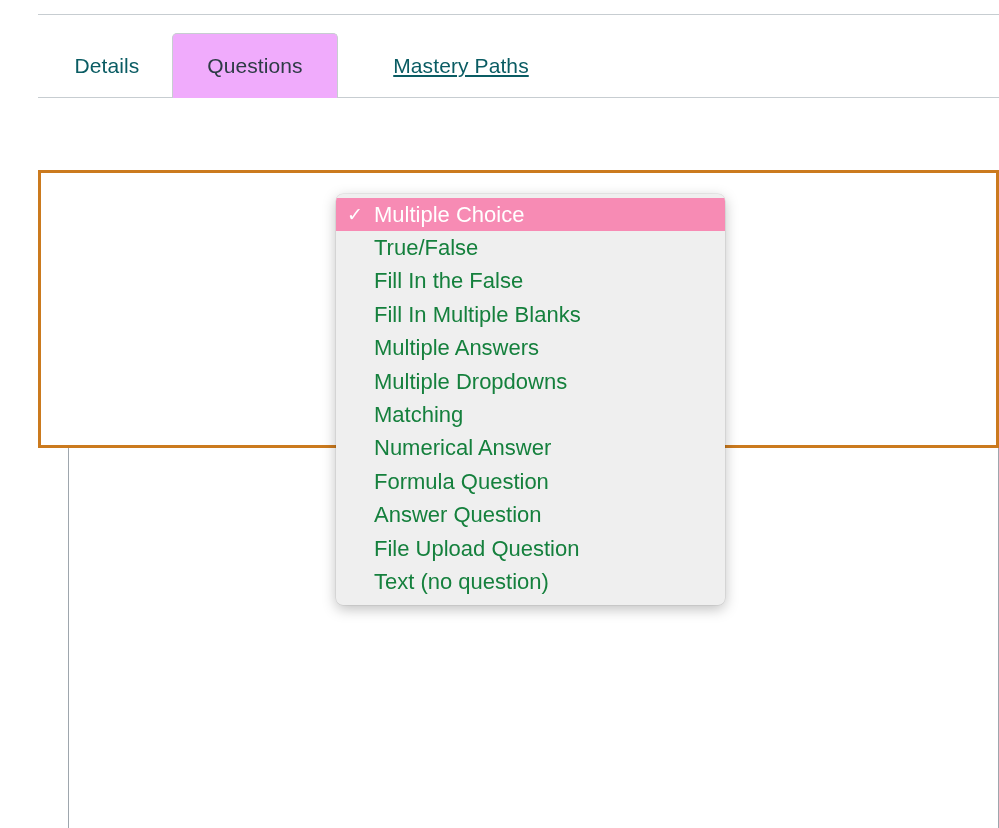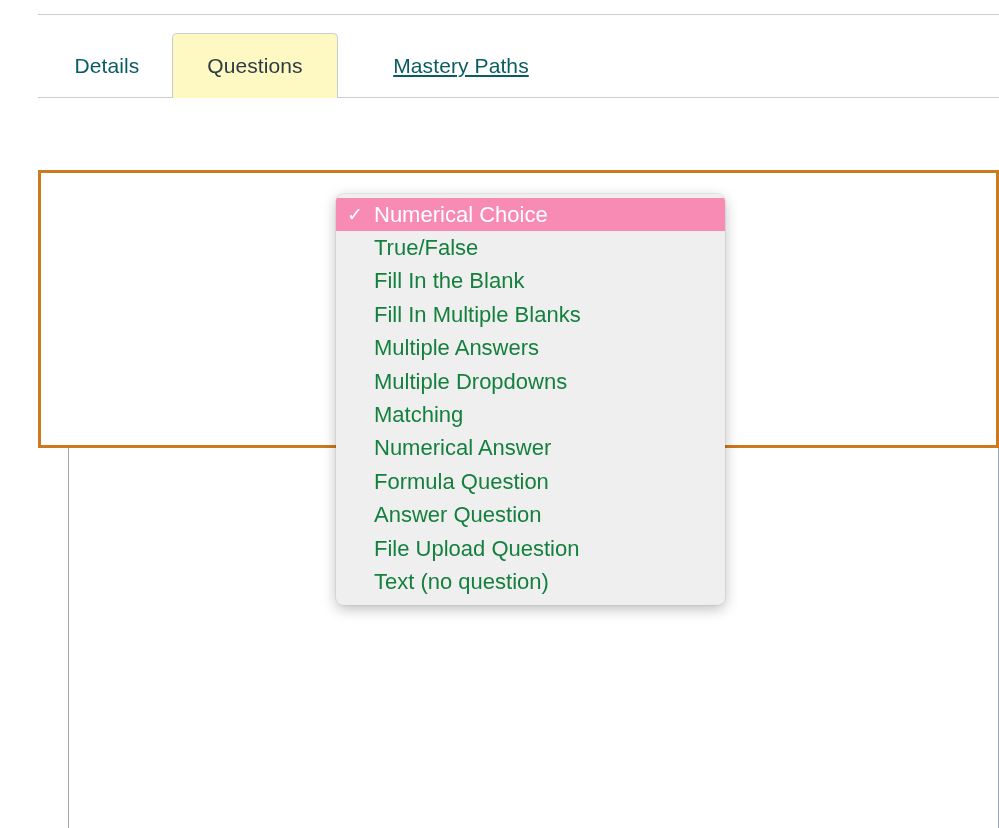--- a/index.html
+++ b/index.html
@@ -53,21 +53,21 @@
     white-space: nowrap;
   }
   .tab.inactive {
     color: #0A5C63;
   }
   #tab-details { left: 22px; width: 94px; }
   #tab-questions {
     left: 134px;
     width: 166px;
     color: #2D3B45;
-    background: #fef9c3;
+    background: #f0abfc;
     border: 1px solid #C7CDD1;
     border-bottom: none;
     border-radius: 5px 5px 0 0;
   }
   #tab-mastery { left: 327px; width: 192px; text-decoration: underline; }
 
   
   #question-panel {
     position: absolute;
     left: 68px; top: 170px;
@@ -358,27 +358,27 @@
 
   </div>
 </div>
 
 <div id="rce-editor"></div>
 
 <div id="type-dropdown">
 
 <div class="dd-option selected">
       <span class="dd-check">✓</span>
-      <span>Numerical Choice</span>
+      <span>Multiple Choice</span>
     </div>
     <div class="dd-option">
       <span>True/False</span>
     </div>
     <div class="dd-option">
-      <span>Fill In the Blank</span>
+      <span>Fill In the False</span>
     </div>
     <div class="dd-option">
       <span>Fill In Multiple Blanks</span>
     </div>
     <div class="dd-option">
       <span>Multiple Answers</span>
     </div>
     <div class="dd-option">
       <span>Multiple Dropdowns</span>
     </div>

